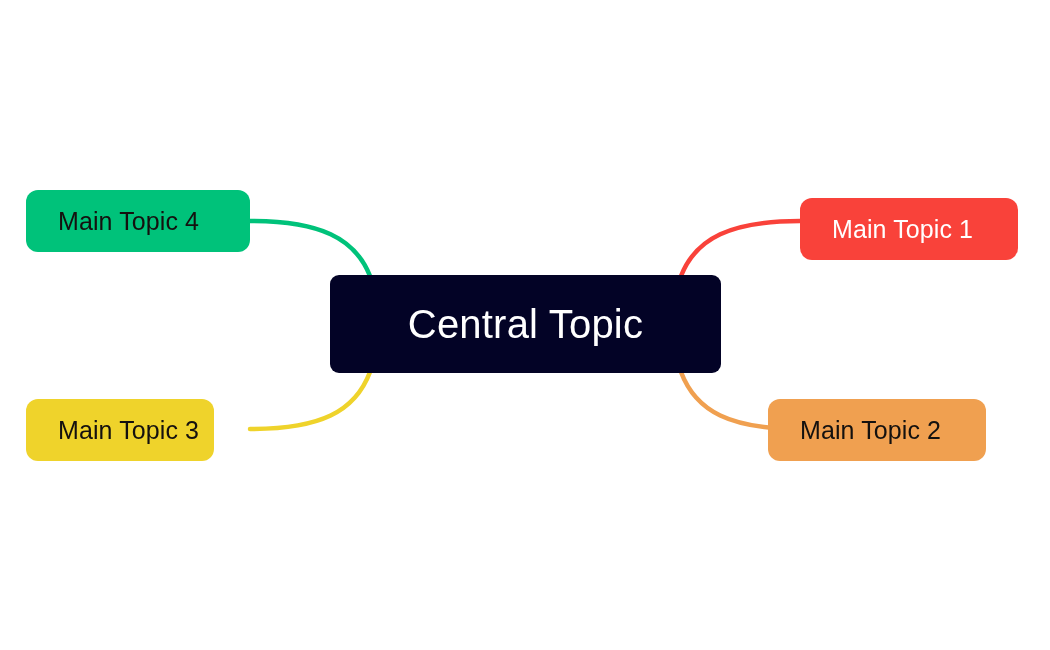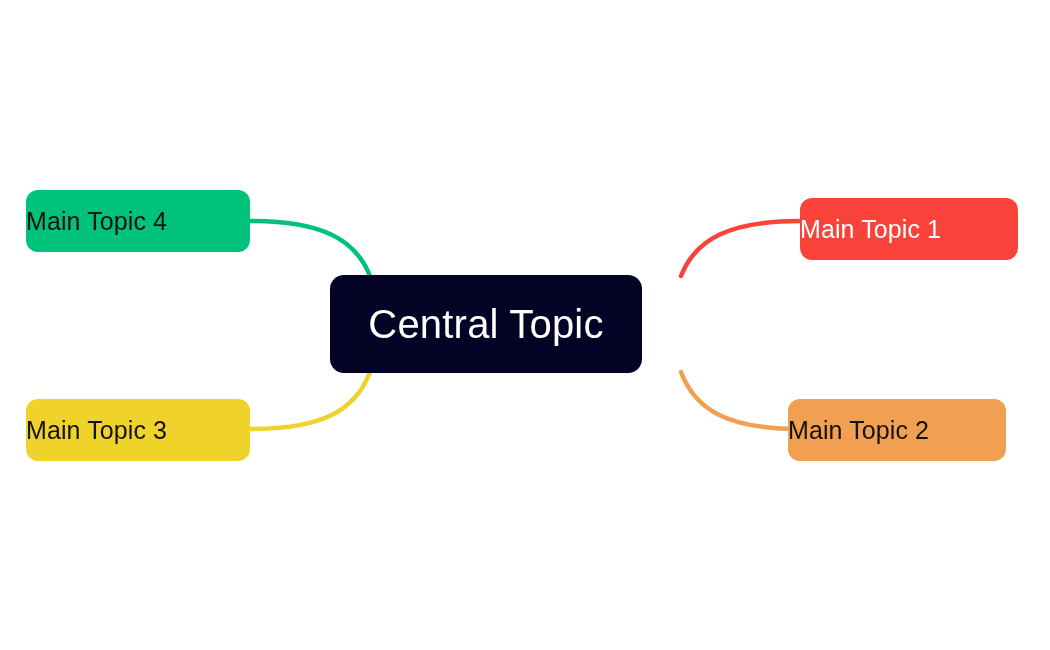--- a/index.html
+++ b/index.html
@@ -33,43 +33,44 @@
     z-index: 2;
   }
   .node-label {
     white-space: nowrap;
     letter-spacing: 0.1px;
   }
   
   #central-node {
     left: 330px;
     top: 275px;
-    width: 312px;
+    width: 391px;
     height: 98px;
-    border-radius: 14px;
+    border-radius: 9px;
     justify-content: center;
   }
   #central-node .node-label {
     font-size: 40px;
     font-weight: 500;
     letter-spacing: 0.2px;
   }
   
   .branch-node {
     height: 62px;
+    padding-left: 32px;
     padding-right: 32px;
   }
   .branch-node .node-label {
     font-size: 25px;
     font-weight: 400;
   }
   #node-topic4 { left: 26px;  top: 190px; width: 224px; }
-  #node-topic3 { left: 26px;  top: 399px; width: 224px; }
+  #node-topic3 { left: 26px;  top: 399px; width: 188px; }
   #node-topic1 { left: 800px; top: 190px; width: 218px; margin-top: 8px; }
-  #node-topic2 { left: 788px; top: 399px; width: 218px; }
+  #node-topic2 { left: 768px; top: 399px; width: 218px; }
 </style>
 </head>
 <body>
 
 <div id="canvas" style="width: 1050px; height: 650px; background: rgb(255, 255, 255);">
 
   <svg id="connector-layer" viewBox="0 0 1050 650" width="1050" height="650" xmlns="http://www.w3.org/2000/svg">
     <path id="conn-0" fill="none" stroke-linecap="round" d="M 250 221 C 320 221 355 238 370 276" stroke="#00c27a" stroke-width="4.5"></path>
     <path id="conn-1" fill="none" stroke-linecap="round" d="M 681 276 C 696 238 731 221 800 221" stroke="#f9423a" stroke-width="4.5"></path>
     <path id="conn-2" fill="none" stroke-linecap="round" d="M 250 429 C 320 429 355 412 370 372" stroke="#efd32b" stroke-width="4.5"></path>

